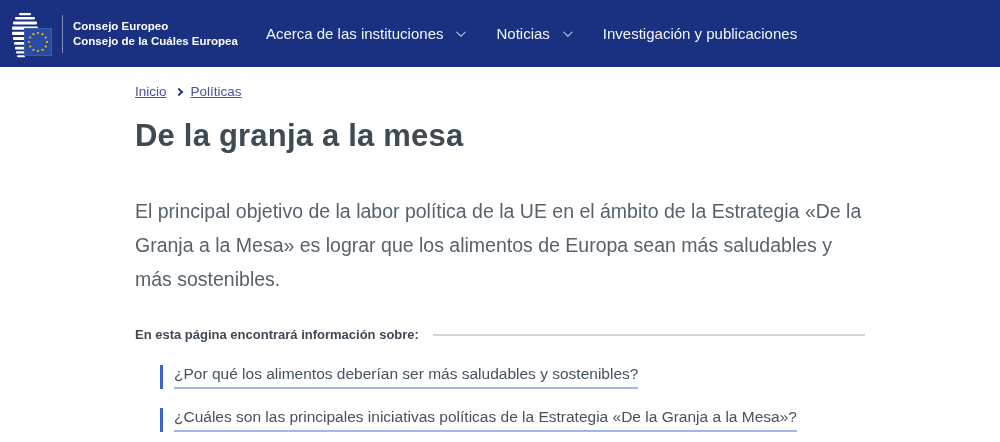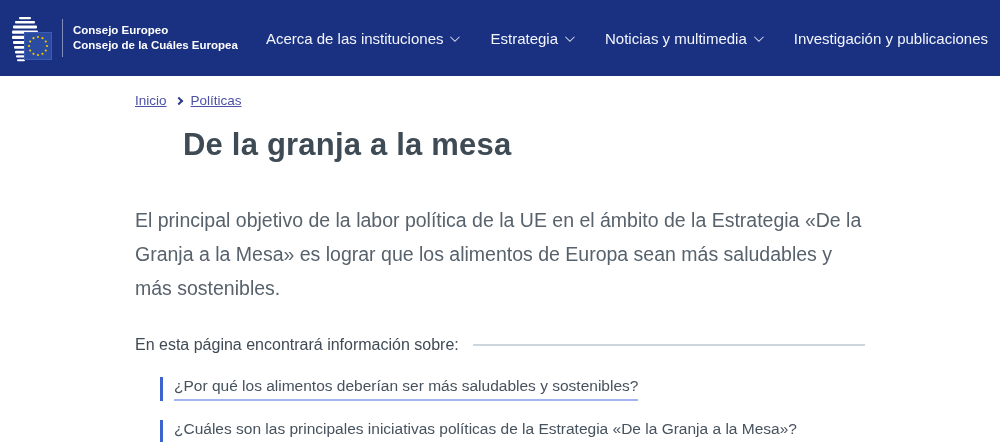--- a/index.html
+++ b/index.html
@@ -5,21 +5,21 @@
   * { margin: 0; padding: 0; box-sizing: border-box; }
   html, body { width: 1000px; height: 442px; }
   body {
     font-family: "Liberation Sans", sans-serif;
     background: #ffffff;
     overflow: hidden;
   }
 
   
   .header {
-    height: 76px;
+    height: 67px;
     background: #1a3182;
     display: flex;
     align-items: center;
     padding: 0 22px 0 8px;
     white-space: nowrap;
   }
   .logo-block { display: flex; align-items: center; flex: 0 0 auto; }
   .logo-mark { position: relative; width: 48px; height: 52px; flex: 0 0 auto; }
   .logo-lantern { position: absolute; left: 2px; top: 4px; }
   .logo-flag {
@@ -31,21 +31,21 @@
   .logo-divider {
     width: 1px; height: 38px;
     background: rgba(255,255,255,0.45);
     margin: 0 10px 0 6px;
   }
   .logo-text { color: #ffffff; font-size: 11.5px; font-weight: bold; line-height: 15px; }
 
   .nav { display: flex; align-items: center; margin-left: 28px; gap: 33px; flex: 1 1 auto; }
   .nav-item {
     color: #f2f5fb; font-size: 15px; text-decoration: none;
-    display: inline-flex; align-items: center; gap: 7px; cursor: pointer;
+    display: inline-flex; align-items: center; gap: 13px; cursor: pointer;
   }
   .chev {
     width: 7px; height: 7px;
     border-right: 1.5px solid rgba(255,255,255,0.8);
     border-bottom: 1.5px solid rgba(255,255,255,0.8);
     transform: rotate(45deg) translateY(-2px);
     display: inline-block;
   }
 
   
@@ -60,32 +60,31 @@
     transform: rotate(45deg);
     display: inline-block;
   }
 
   .page-title {
     margin-top: 19px;
     font-size: 31px;
     font-weight: 800;
     color: #3e4a54;
     letter-spacing: 0.2px;
-    margin-left: 48px;
   }
 
   .intro {
     margin-top: 40px;
     font-size: 19.5px;
     line-height: 34px;
     color: #57626c;
   }
 
   .toc-head { margin-top: 31px; display: flex; align-items: center; }
-  .toc-label { font-size: 16px; font-weight: normal; color: #3f4a55; flex: 0 0 auto; }
+  .toc-label { font-size: 13px; font-weight: bold; color: #3f4a55; flex: 0 0 auto; }
   .toc-rule { flex: 1 1 auto; height: 2px; background: #ccd8dd; margin-left: 14px; }
 
   .toc-list { margin-top: 23px; margin-left: 25px; list-style: none; }
   .toc-item { display: flex; align-items: flex-start; margin-bottom: 19px; text-align: center; }
   .toc-bar { width: 3px; height: 24px; background: #3c64cf; margin-right: 11px; flex: 0 0 auto; }
   .toc-link {
     font-size: 15.5px;
     color: #46525e;
     text-decoration: none;
     border-bottom: 2px solid #a3b5ee;
@@ -139,25 +138,21 @@
       <div>Consejo de la Cuáles Europea</div>
     </div>
   </div>
 
   <nav class="nav">
     <a class="nav-item">
       <span>Acerca de las instituciones</span>
       <span class="chev"></span>
     </a>
     <a class="nav-item">
-      <span>Estrategia</span>
-      <span class="chev"></span>
-    </a>
-    <a class="nav-item">
-      <span>Noticias y multimedia</span>
+      <span>Noticias</span>
       <span class="chev"></span>
     </a>
     <a class="nav-item">
       <span>Investigación y publicaciones</span>
 
     </a>
 
   </nav>
 </header>
 

